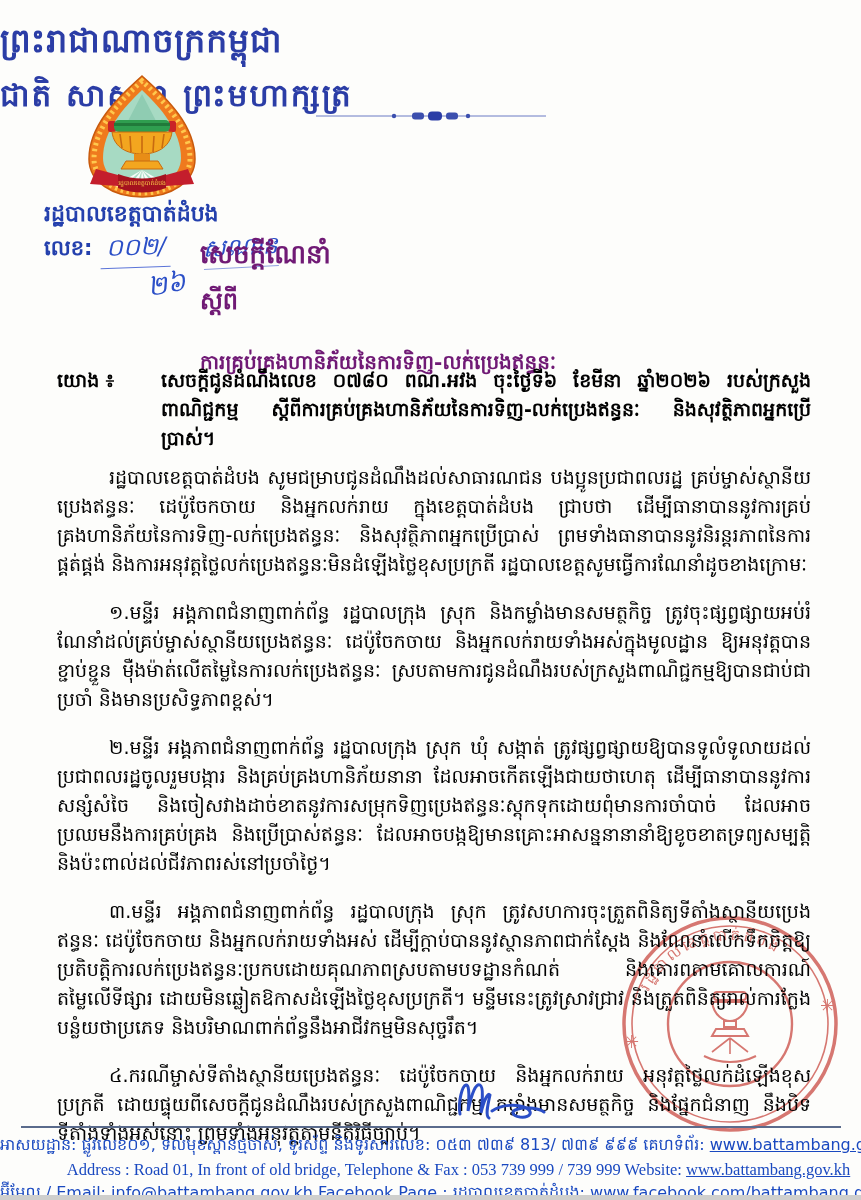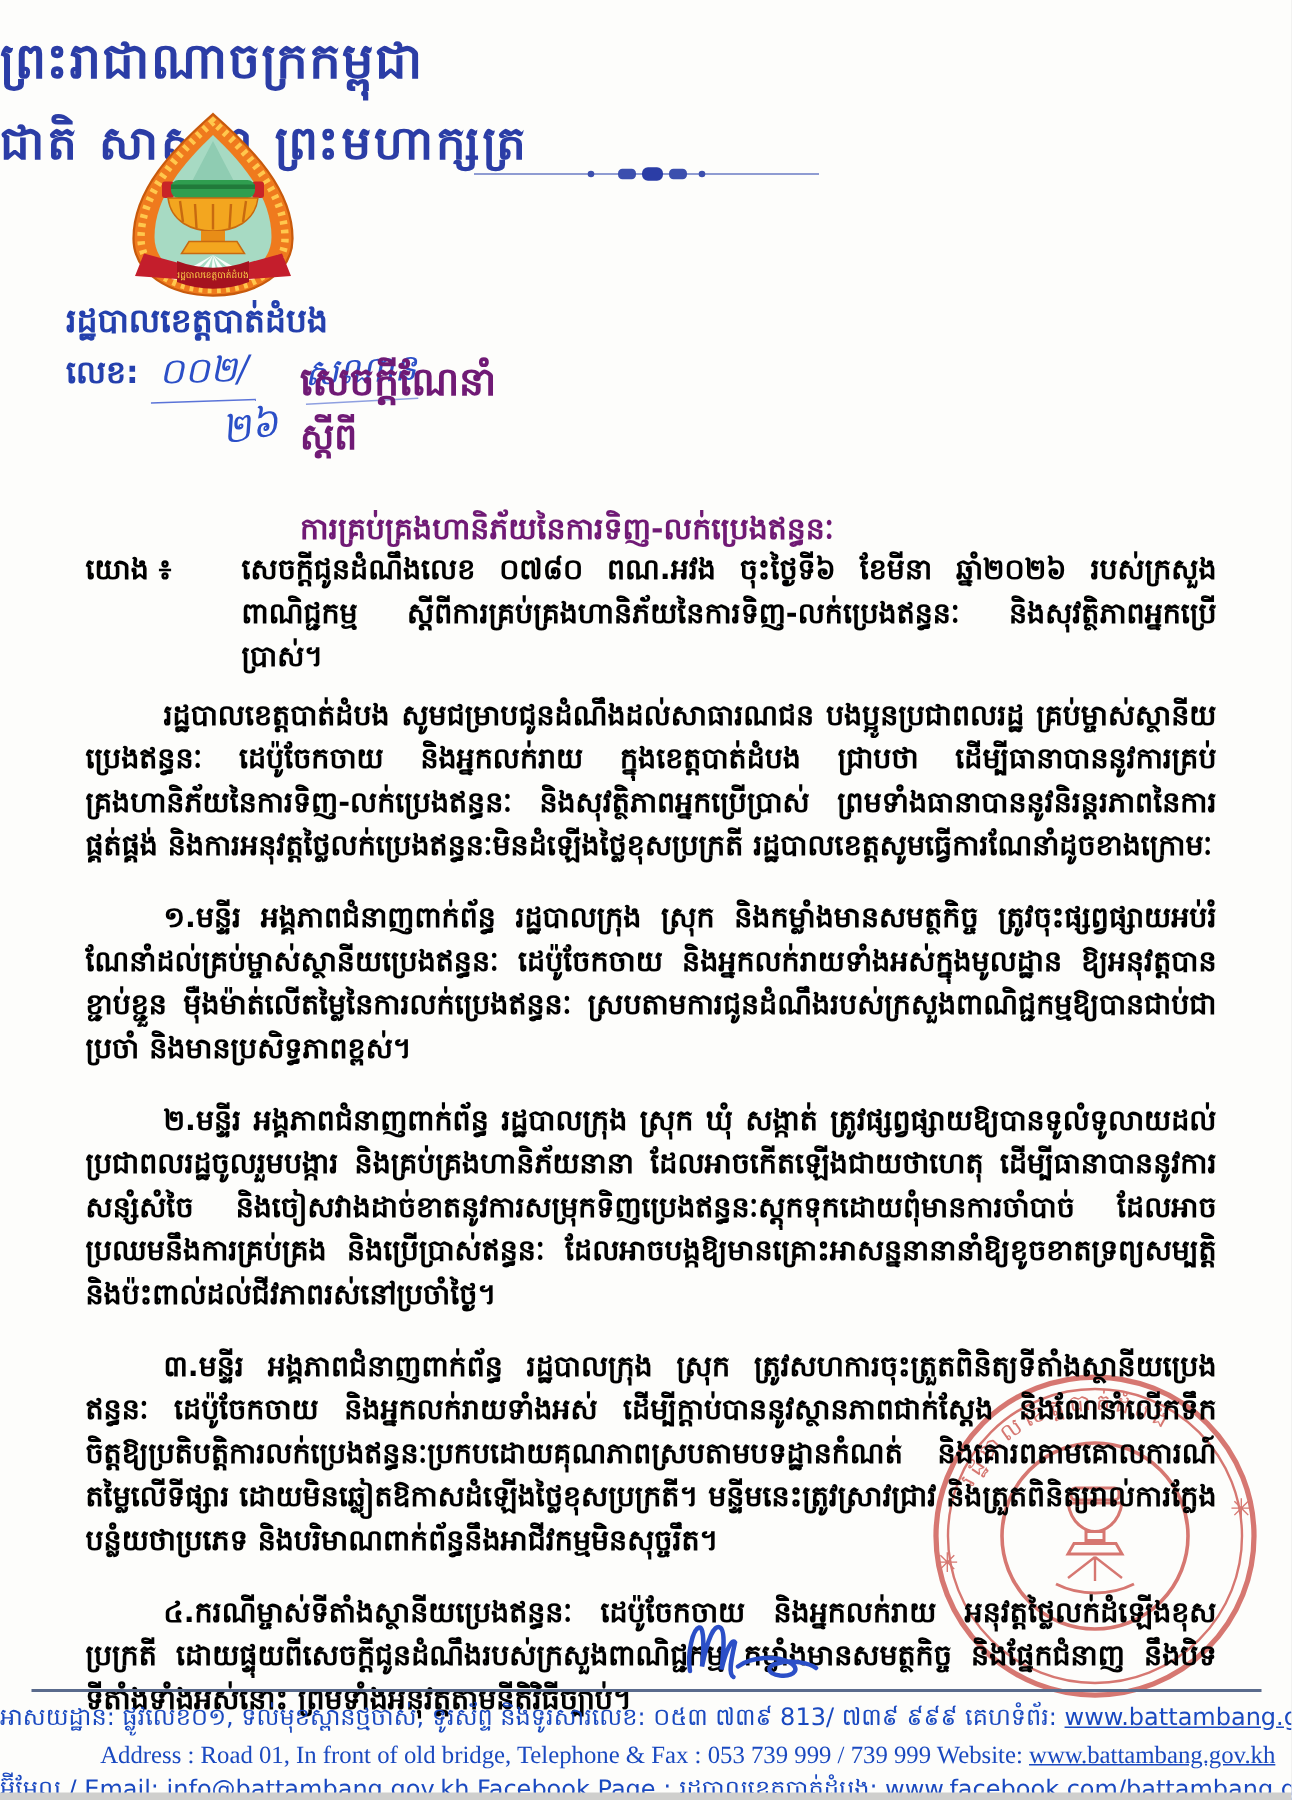--- a/index.html
+++ b/index.html
@@ -23,30 +23,30 @@
   .adminname{position:absolute; left:44px; top:200px; font-size:22px; font-weight:700; color:#2440ad;}
   .numline{position:absolute; left:44px; top:232px; font-size:21px; font-weight:700; color:#2440ad; white-space:nowrap;}
   .hand{color:#2b4fc7; font-weight:400; font-family:"DejaVu Serif","Liberation Serif",serif; font-style:italic;}
   .hw-num{display:inline-block; font-size:24px; transform:rotate(-2deg); border-bottom:1px solid #5b74d8; padding:0 4px 0 6px;}
   .hw-ref{display:inline-block; font-size:24px; transform:rotate(-3deg); margin-left:26px; border-bottom:1px solid #8fa0e0;}
   .hw-year{position:absolute; left:148px; top:268px; font-size:26px; color:#2b4fc7; transform:rotate(-10deg); font-style:italic;}
 
   
   .titleblock{position:absolute; left:200px; top:238px; width:480px; text-align:left; color:#701a75;}
   .titleblock .t1{font-size:26px; font-weight:700;}
-  .titleblock .t2{font-size:24px; font-weight:700; }
+  .titleblock .t2{font-size:24px; font-weight:700; margin-top:10px;}
   .titleblock .t3{font-size:20px; font-weight:700; margin-top:28px; white-space:nowrap;}
   .titleblock .t4{font-size:25px; font-weight:700; margin-top:8px; white-space:nowrap;}
 
   
   .column{position:absolute; left:57px; top:366px; width:754px; color:#000000;
           font-size:19px; line-height:29px; text-align:justify;}
   .ref{position:relative; padding-left:104px; font-weight:600;}
   .ref-label{position:absolute; left:0; top:0; font-weight:700;}
-  .para{margin-top:10px; text-indent:52px; font-weight:700;}
+  .para{margin-top:10px; text-indent:52px; font-weight:400;}
 
   
   .stamp{position:absolute; left:608px; top:908px; opacity:.72; mix-blend-mode:multiply; pointer-events:none;}
   .signature{position:absolute; left:452px; top:1078px;}
 
   
   .footer{position:absolute; left:0; top:1126px; width:100%; color:#1a49c0;}
   .footer .rule{border-top:2px solid #5a6b8c; width:820px; margin:0 auto 6px auto;}
   .footer .fl{width:100%; text-align:center; font-size:16px; margin-top:2px; white-space:nowrap;}
   .footer .en{font-family:"Liberation Serif","DejaVu Serif",serif; font-size:16.5px;padding-left:28px;}

